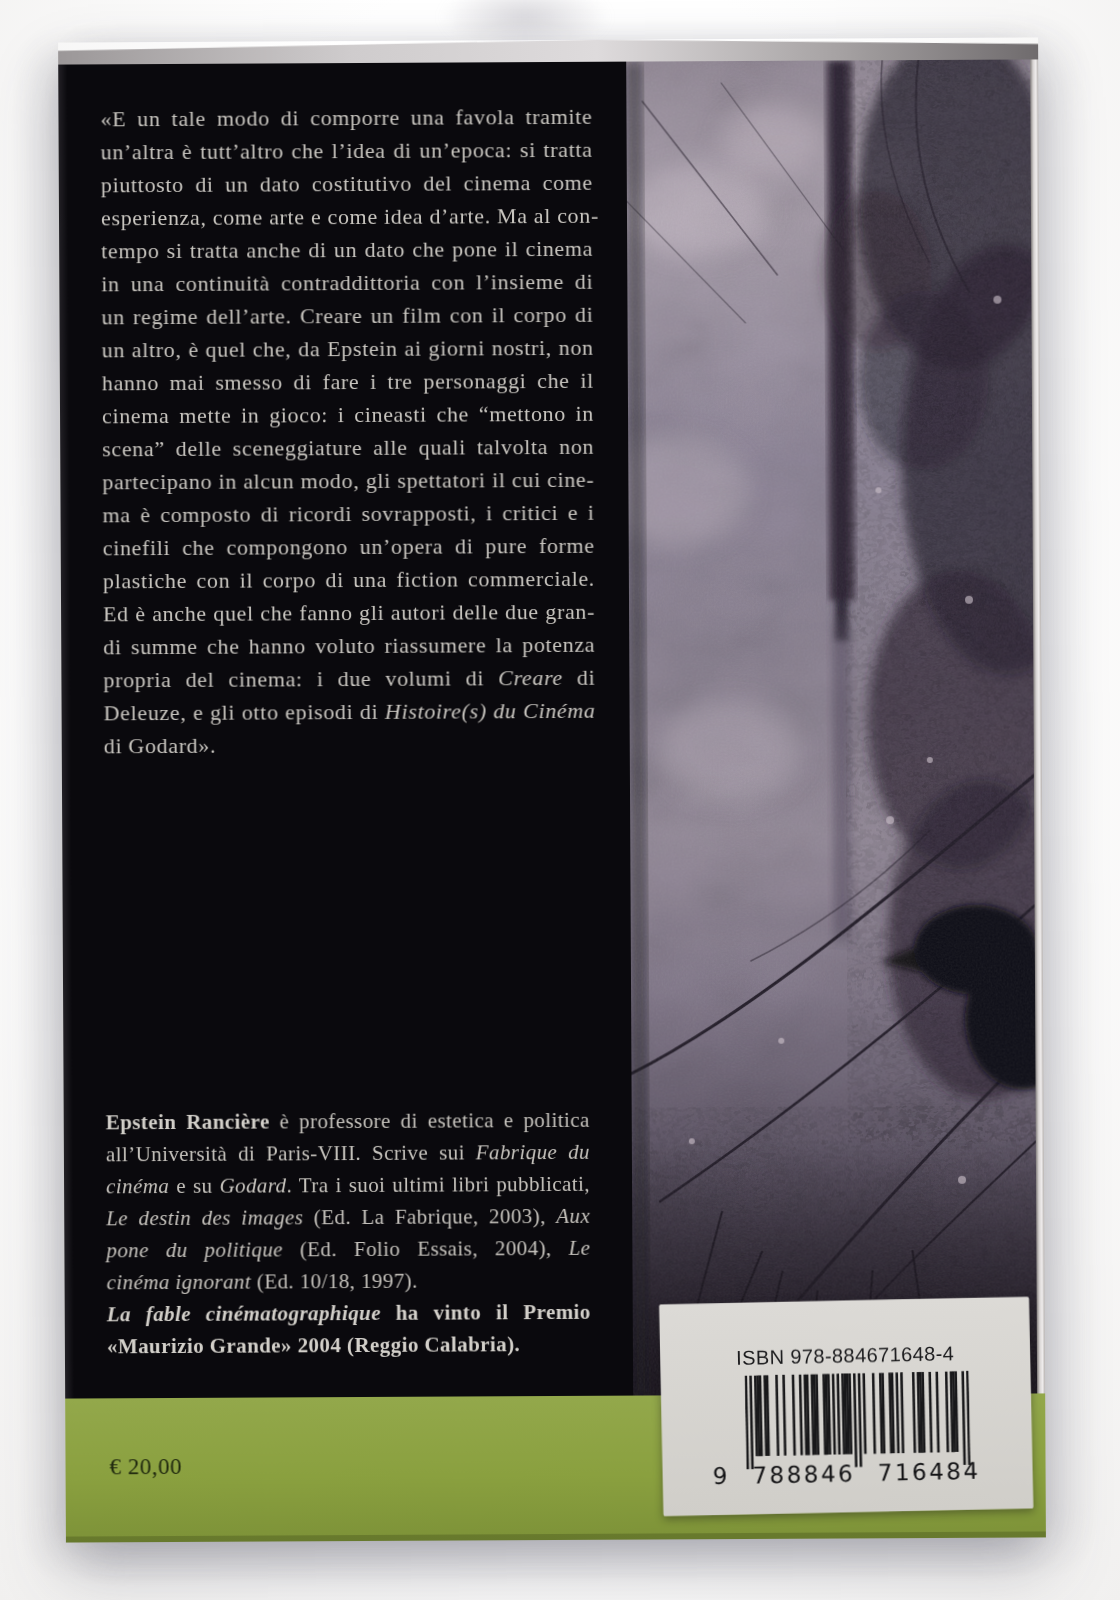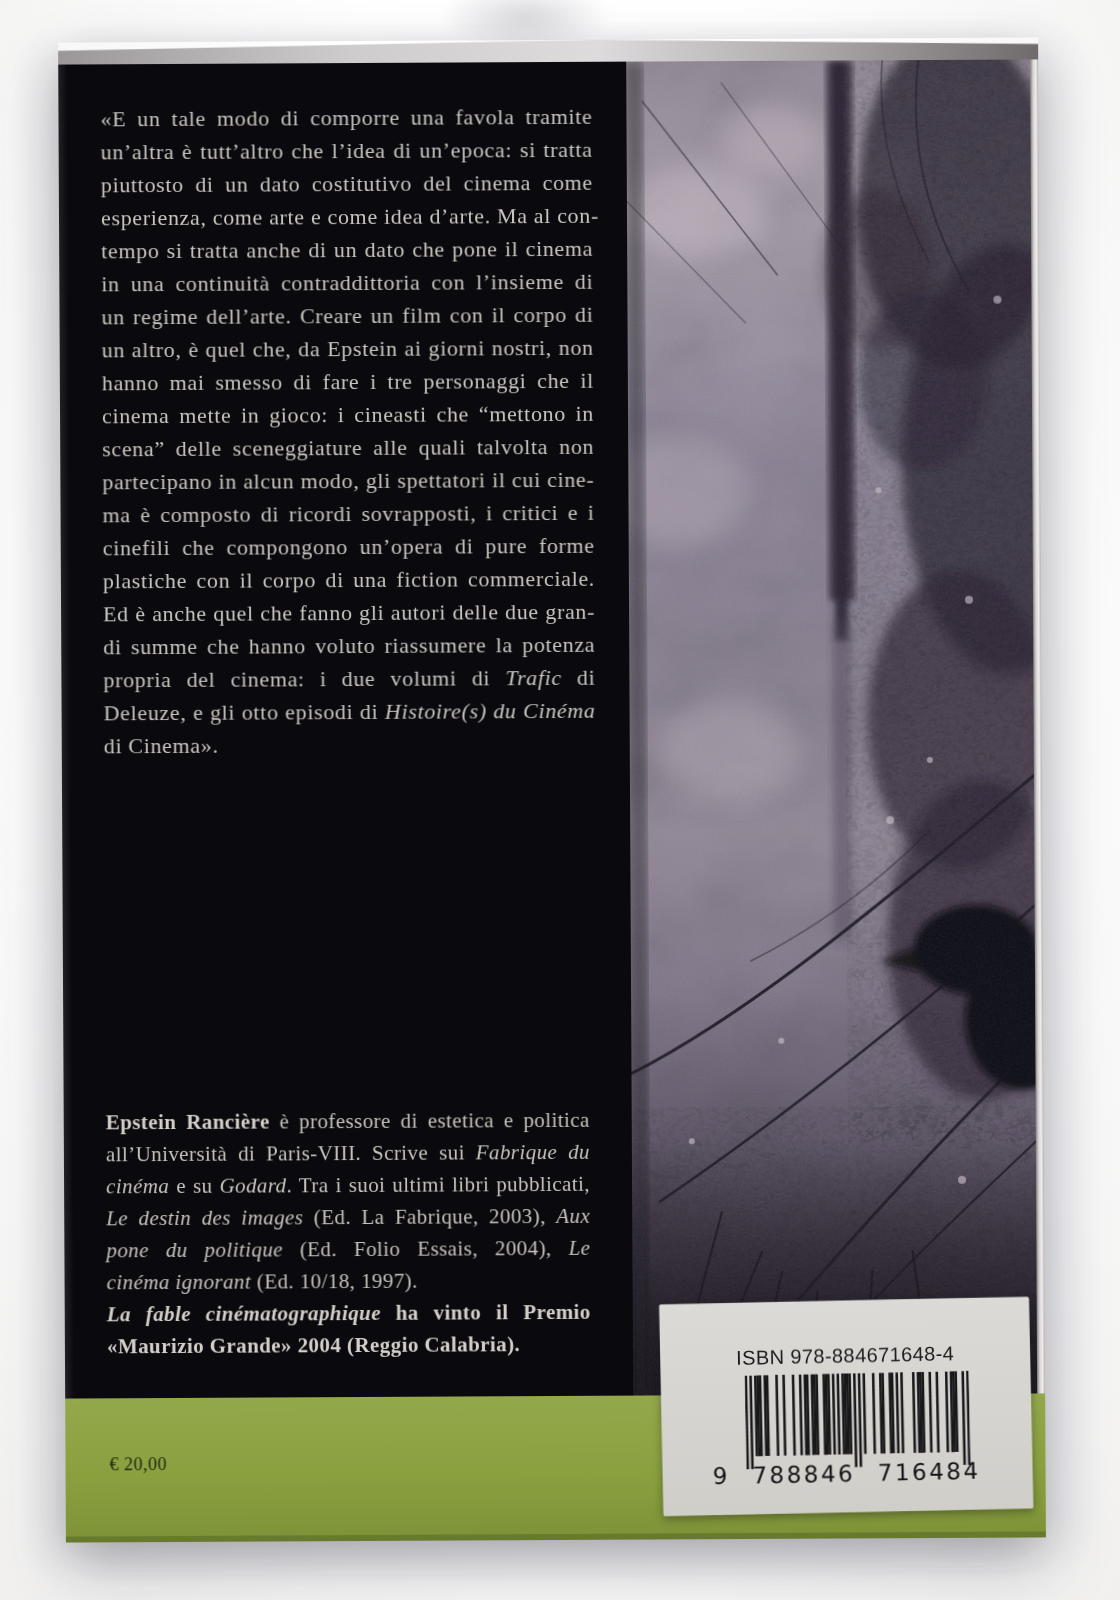--- a/index.html
+++ b/index.html
@@ -19,21 +19,21 @@
   .panel-black{position:absolute;left:0;top:0;width:568px;height:1334px;background:var(--panel-black,#0a090d);}
   .panel-black::before{content:"";position:absolute;left:0;top:0;width:9px;height:100%;
     background:linear-gradient(90deg,rgba(120,115,125,.22),rgba(0,0,0,0));}
   .photo{position:absolute;left:568px;top:0;width:404px;height:1334px;overflow:hidden;background:#8d8494;}
   .photo svg{display:block;width:404px;height:1334px;}
   .page-edge{position:absolute;left:972px;top:0;width:8px;height:1334px;
     background:linear-gradient(90deg,#85817f 0%,#d9d5d4 35%,#efecec 70%,#b4b0ae 100%);}
   .green{position:absolute;left:0;top:1334px;width:980px;height:144px;
     background:linear-gradient(180deg,var(--strip-green,#93a84b) 0%,#8aa03f 55%,#7d9238 100%);}
   .green::after{content:"";position:absolute;left:0;bottom:0;width:100%;height:6px;background:rgba(40,48,12,.25);}
-  .price{position:absolute;left:44px;top:56px;font-size:18px;color:#20290f;letter-spacing:.5px;}
+  .price{position:absolute;left:44px;top:56px;font-size:23px;color:#20290f;letter-spacing:.5px;}
 
   .quote{position:absolute;left:42px;top:38px;width:492px;color:#c9c6c0;
     font-size:22px;line-height:33px;letter-spacing:.03em;}
   .bio{position:absolute;left:42px;top:1042px;width:484px;color:#c6c3bd;
     font-size:21px;line-height:32px;letter-spacing:.02em;}
   .tline{white-space:nowrap;text-align:justify;text-align-last:justify;}
   .tline.noj{text-align-last:left;}
   .it{font-style:italic;}
   .bd{font-weight:bold;color:#d3d0ca;}
 
@@ -67,23 +67,23 @@
             <div class="tline"><span>un altro, è quel che, da Epstein ai giorni nostri, non</span></div>
             <div class="tline"><span>hanno mai smesso di fare i tre personaggi che il</span></div>
             <div class="tline"><span>cinema mette in gioco: i cineasti che “mettono in</span></div>
             <div class="tline"><span>scena” delle sceneggiature alle quali talvolta non</span></div>
             <div class="tline"><span>partecipano in alcun modo, gli spettatori il cui cine-</span></div>
             <div class="tline"><span>ma è composto di ricordi sovrapposti, i critici e i</span></div>
             <div class="tline"><span>cinefili che compongono un’opera di pure forme</span></div>
             <div class="tline"><span>plastiche con il corpo di una fiction commerciale.</span></div>
             <div class="tline"><span>Ed è anche quel che fanno gli autori delle due gran-</span></div>
             <div class="tline"><span>di summe che hanno voluto riassumere la potenza</span></div>
-            <div class="tline"><span>propria del cinema: i due volumi di </span><span class="it">Trafic</span><span> di</span></div>
+            <div class="tline"><span>propria del cinema: i due volumi di </span><span class="it">Creare</span><span> di</span></div>
             <div class="tline"><span>Deleuze, e gli otto episodi di </span><span class="it">Histoire(s) du Cinéma</span></div>
-            <div class="tline noj"><span>di Cinema».</span></div>
+            <div class="tline noj"><span>di Godard».</span></div>
           </div>
         <div class="bio">
             <div class="tline"><span class="bd">Epstein Rancière</span><span> è professore di estetica e politica</span></div>
             <div class="tline"><span>all’Università di Paris-VIII. Scrive sui </span><span class="it">Fabrique du</span></div>
             <div class="tline"><span class="it">cinéma</span><span> e su </span><span class="it">Godard</span><span>. Tra i suoi ultimi libri pubblicati,</span></div>
             <div class="tline"><span class="it">Le destin des images</span><span> (Ed. La Fabrique, 2003), </span><span class="it">Aux</span></div>
             <div class="tline"><span class="it">pone du politique</span><span> (Ed. Folio Essais, 2004), </span><span class="it">Le</span></div>
             <div class="tline noj"><span class="it">cinéma ignorant</span><span> (Ed. 10/18, 1997).</span></div>
             <div class="tline"><span class="it bd">La fable cinématographique</span><span class="bd"> ha vinto il Premio</span></div>
             <div class="tline noj"><span class="bd">«Maurizio Grande» 2004 (Reggio Calabria).</span></div>

